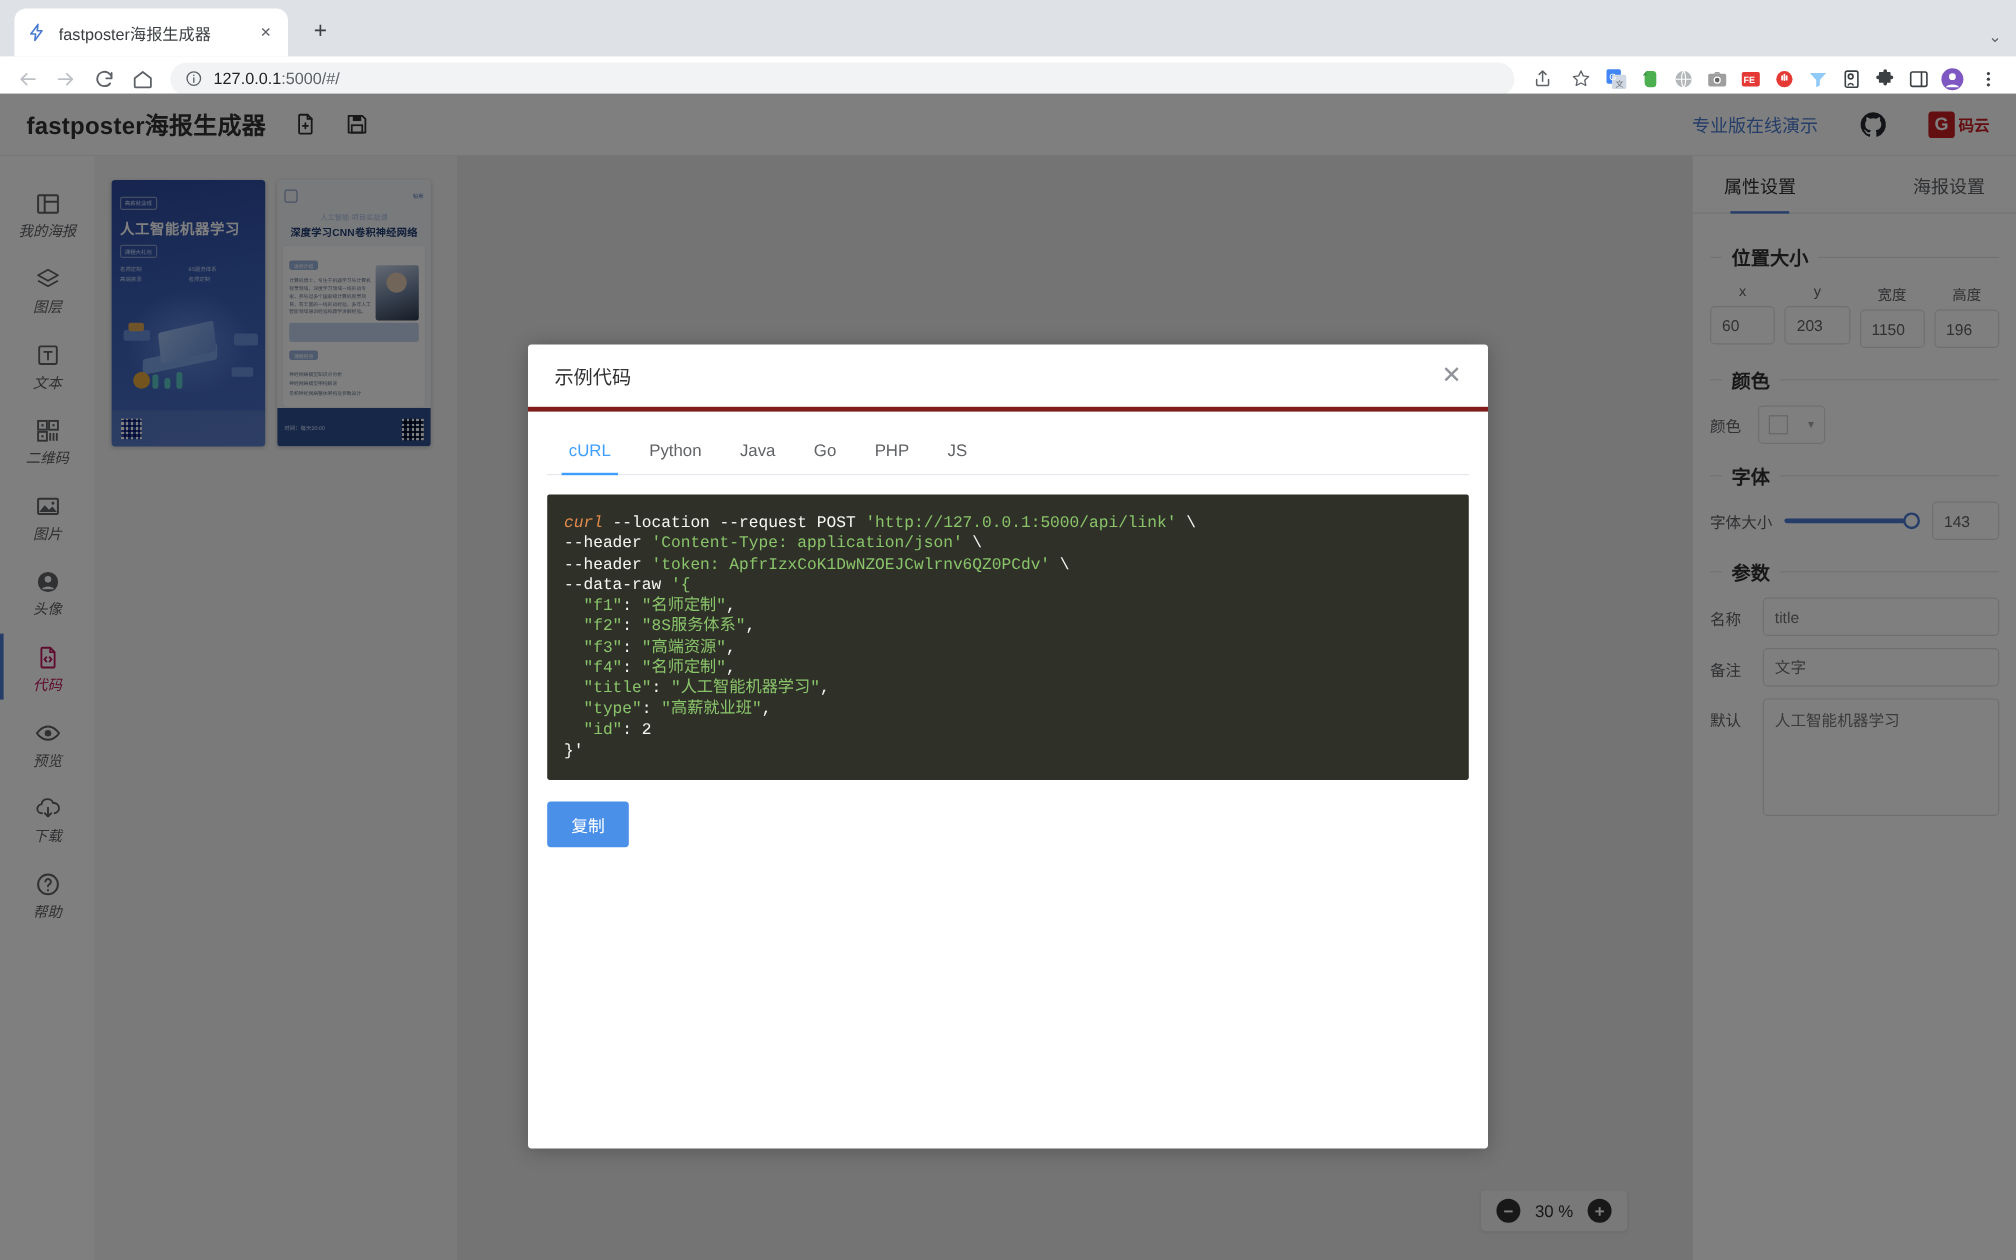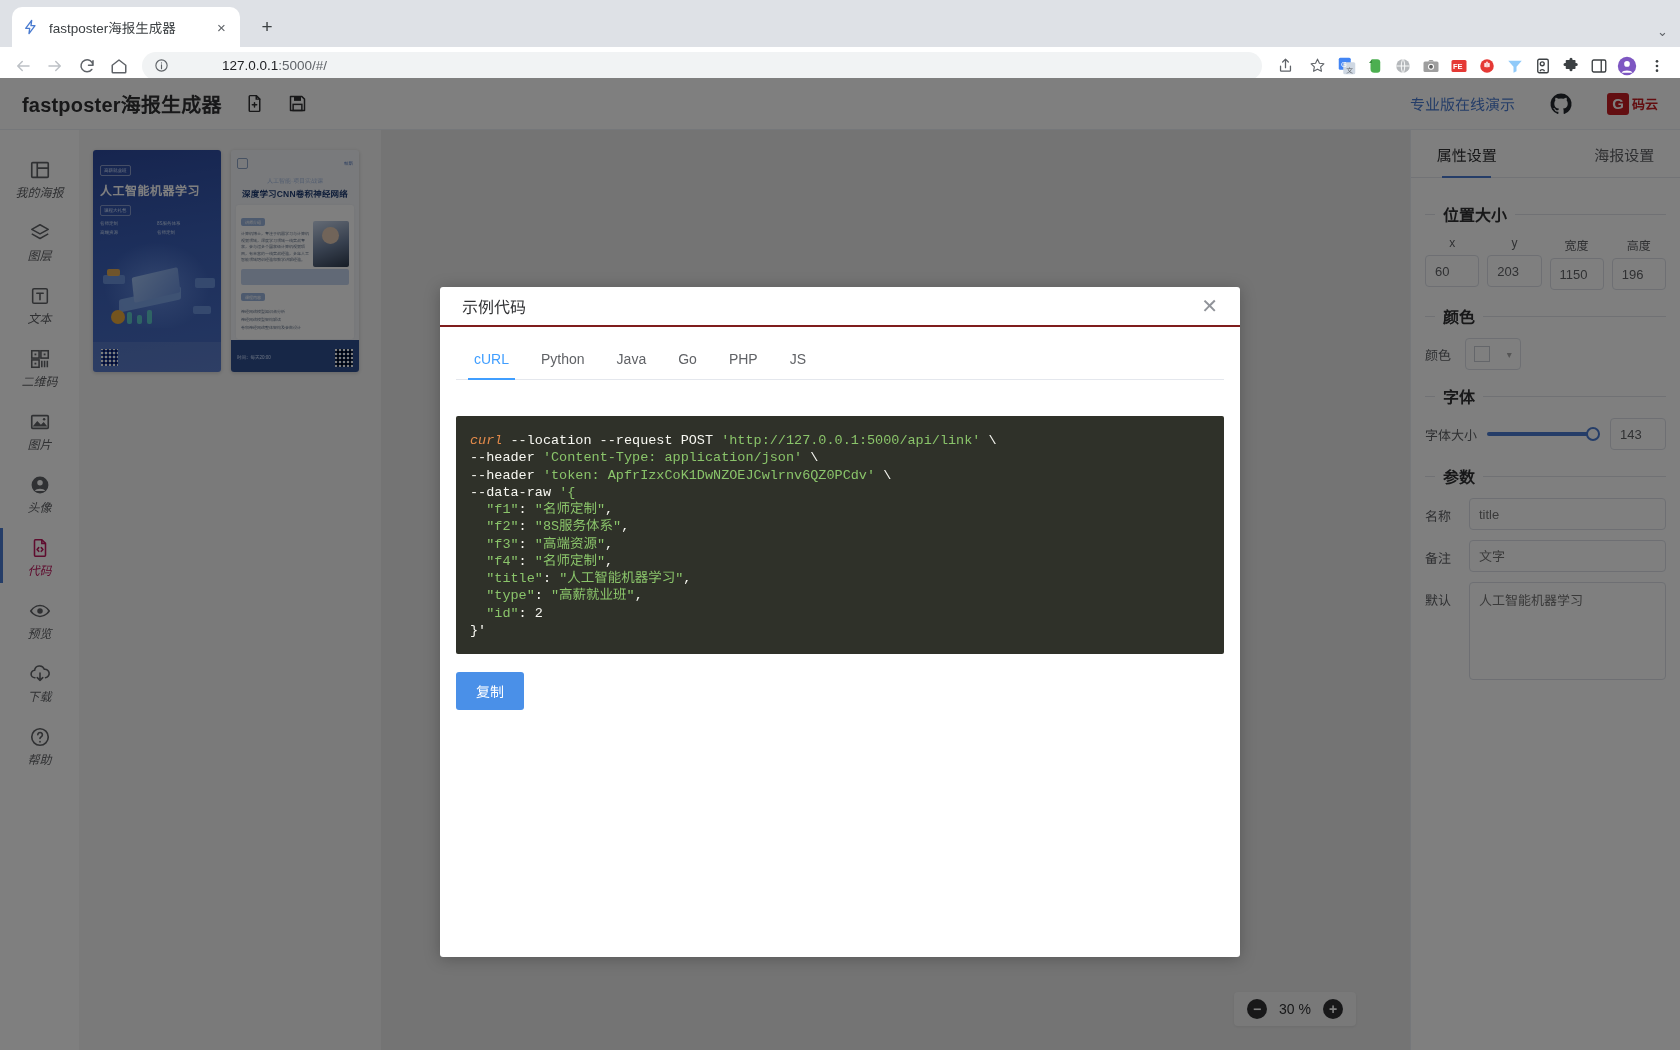--- a/index.html
+++ b/index.html
@@ -36,21 +36,21 @@
   .toolbar {
     height: 38px; background:#fff; display:flex; align-items:center;
     padding: 0 8px; gap: 2px; border-bottom: 1px solid #dadce0;
   }
   .tb-btn { width: 30px; height: 30px; display:flex; align-items:center; justify-content:center;
             color:#5f6368; border-radius: 50%; flex: 0 0 30px; }
   .omnibox {
     flex: 1; height: 28px; background: #f1f3f4; border-radius: 14px;
     display:flex; align-items:center; padding: 0 12px; gap: 9px; margin: 0 6px;
   }
-  .omnibox-text { font-size: 13.5px; color: #202124; margin-left: 44px; }
+  .omnibox-text { font-size: 13.5px; color: #202124; }
   .omnibox-text .dim { color:#5f6368; }
   .tb-ext { width: 26px; height: 26px; display:flex; align-items:center; justify-content:center; flex:0 0 26px; }
 
   
   .app { position: absolute; top: 78px; left: 0; width: 1680px; height: 972px; background: #f5f5f5; }
   .app-header {
     height: 52px; background:#fff; display:flex; align-items:center;
     padding: 0 22px; border-bottom: 1px solid #ebeef5;
   }
   .logo-text { font-size: 20px; font-weight: 700; color:#303133; letter-spacing: .2px; }
@@ -170,33 +170,33 @@
             display:flex; align-items:center; justify-content:center; font-size:14px; line-height:1; font-weight:700; }
   .zc-val { font-size: 14px; color:#303133; }
 
   
   .overlay { position:absolute; inset:0; background: rgba(0,0,0,.5); }
   .modal {
     position:absolute; left: 440px; top: 209px; width: 800px; height: 670px;
     background:#fff; border-radius: 3px; box-shadow: 0 2px 16px rgba(0,0,0,.25);
     display:flex; flex-direction:column;
   }
-  .modal-head { height: 40px; display:flex; align-items:center; padding: 0 22px; border-bottom:2px solid #7f1d1d; }
+  .modal-head { height: 56px; display:flex; align-items:center; padding: 0 22px; border-bottom:4px solid #7f1d1d; }
   .modal-title { font-size: 16px; color:#303133; }
   .modal-close { margin-left:auto; color:#909399; font-size: 20px; line-height:1; cursor:pointer; }
   .modal-body { padding: 14px 16px 1px; flex: 1; }
   .code-tabs { display:flex; gap: 0; border-bottom: 1px solid #e4e7ed; padding-left: 2px; }
   .code-tab {
     font-size: 14px; color:#606266; padding: 10px 16px 12px; cursor:pointer; position:relative;
     white-space:nowrap;
   }
   .code-tab.active { color:#409eff; }
   .code-tab.active::after { content:""; position:absolute; left:10px; right:10px; bottom:-1px; height:2px; background:#409eff; }
   .code-block {
-    margin-top: 36px; background:#2f3129; border-radius: 2px; padding: 16px 14px;
+    margin-top: 16px; background:#2f3129; border-radius: 2px; padding: 16px 14px;
     font-family: "Liberation Mono", "DejaVu Sans Mono", monospace; font-size: 13.5px;
     line-height: 1.28; white-space: pre; overflow: hidden; color:#f8f8f2; height: 238px;
   }
   .c-fn { color:#e48b4b; font-style: italic; }
   .c-flag { color:#f8f8f2; }
   .c-str { color:#8ac46a; }
   .c-key { color:#8ac46a; }
   .c-num { color:#f8f8f2; }
   .copy-btn {
     margin-top: 18px; background:#4a90e8; color:#fff; border:none; border-radius:3px;

